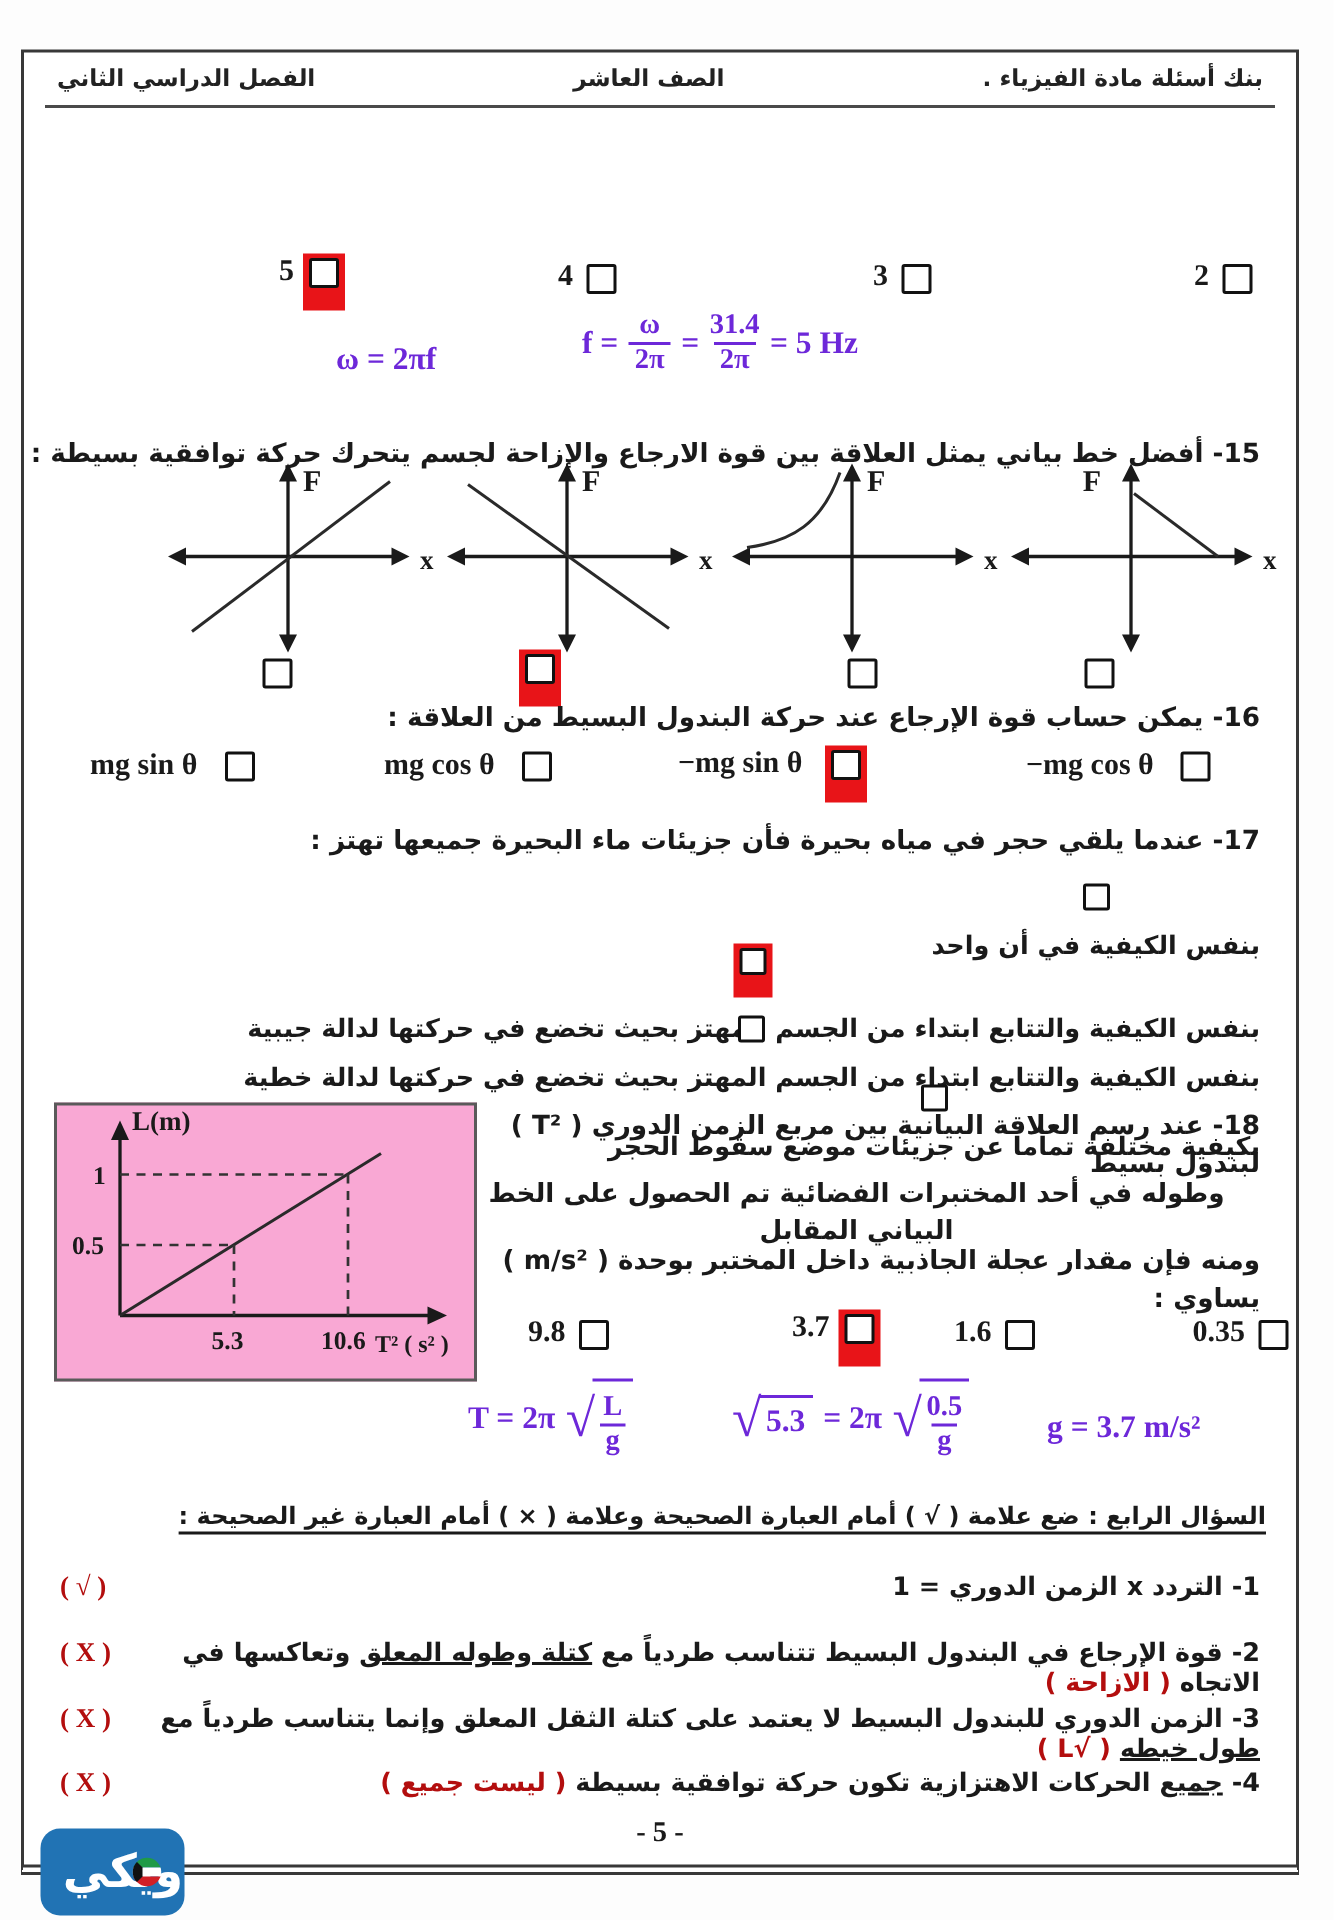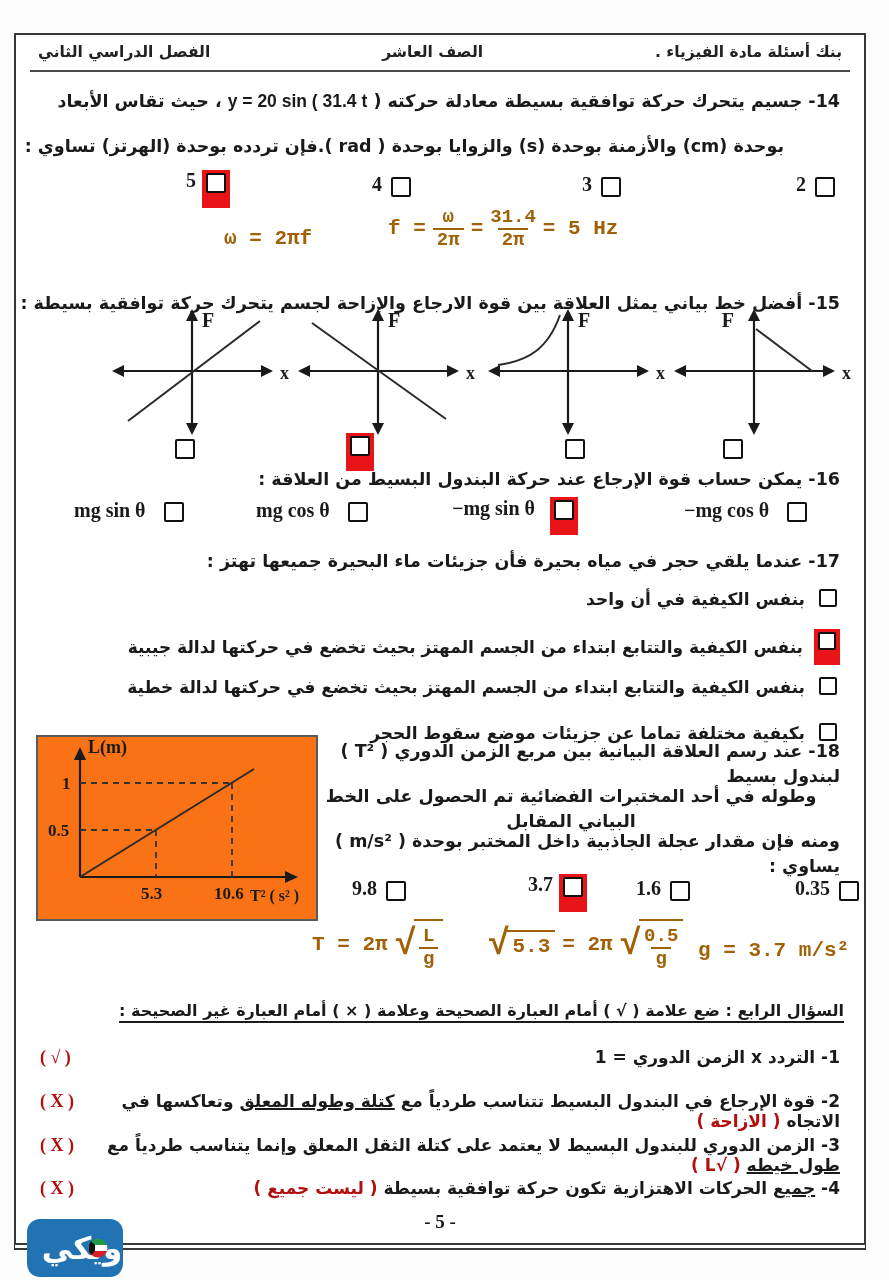--- a/index.html
+++ b/index.html
@@ -23,29 +23,29 @@
   .eqlatin{direction:ltr;unicode-bidi:isolate;font-family:"Liberation Sans",sans-serif;}
   .cb{
     display:inline-block;width:14px;height:14px;background:#fff;
     border:2.6px solid #111;border-radius:2px;vertical-align:middle;
   }
   .cb.big{width:16px;height:16px;}
   .hlwrap{display:inline-block;line-height:0;padding:2px 3px 3px 3px;}
   .hlwrap.checked{background:#e81418;padding:3px 4px 15px 4px;}
   .optnum{font-family:"Liberation Serif",serif;font-size:20px;}
   .red{color:#b30e0e;}
-  .sol{font-family:Liberation Mono, monospace;font-size:21px;color:#a16207;display:inline-flex;align-items:center;gap:7px;}
+  .sol{font-family:Liberation Serif, serif;font-size:21px;color:#6d28d9;display:inline-flex;align-items:center;gap:7px;}
   .frac{display:inline-flex;flex-direction:column;align-items:center;line-height:1.1;font-size:19px;}
   .frac .den{border-top:2.5px solid currentColor;padding:0 4px;}
   .rad{display:inline-flex;align-items:center;}
   .rt{font-size:170%;line-height:.7;margin-right:-2px;}
   .rbody{border-top:2.5px solid currentColor;padding:3px 5px 0 5px;display:inline-block;}
   .mform{font-family:"Liberation Serif",serif;font-size:20px;white-space:nowrap;}
-  .q17row{display:flex;direction:rtl;align-items:center;gap:11px;font-size:17px;}
-  .gbox{border:2px solid #5a5a5a;background:#f97316;}
+  .q17row{display:flex;direction:rtl;align-items:center;gap:11px;font-size:17px;flex-direction:column;}
+  .gbox{border:2px solid #5a5a5a;background:#f9a8d4;}
   .q4title{font-size:16px;text-decoration:underline;text-decoration-thickness:2px;text-underline-offset:5px;}
   .stmt{font-size:17px;}
   .stmt .u{text-decoration:underline;text-decoration-thickness:2px;}
   .ans{font-family:"Liberation Serif",serif;font-size:18px;white-space:nowrap;}
   .itemrow{display:flex;direction:rtl;justify-content:space-between;align-items:baseline;}
   .pagenum{font-family:"Liberation Serif",serif;font-size:19px;text-align:center;}
   .logo{
     position:absolute;left:27px;top:1219px;width:96px;height:58px;
     background:#2173b4;border-radius:13px;z-index:5;
     display:flex;align-items:center;justify-content:center;
@@ -62,26 +62,20 @@
 <body>
 
 <div class="frame">
 
   <div class="abs hdr">
     <span>بنك أسئلة مادة الفيزياء .</span>
     <span>الصف العاشر</span>
     <span>الفصل الدراسي الثاني</span>
   </div>
 
-  <div class="abs qline rtl" style="top:54px;right:24px;left:24px;">
-    <span>14- جسيم يتحرك حركة توافقية بسيطة معادلة حركته (</span>
-    <span class="eqlatin">y = 20 sin ( 31.4 t</span>
-    <span>، حيث تقاس الأبعاد</span>
-  </div>
-  <div class="abs qline rtl" style="top:99px;right:80px;">بوحدة (cm) والأزمنة بوحدة (s) والزوايا بوحدة ( rad ).فإن تردده بوحدة (الهرتز) تساوي :</div>
 
   <div class="abs" style="top:138px;left:780px;">
     <span class="optnum">2</span>
     <span class="hlwrap"><span class="cb big"></span></span>
   </div>
   <div class="abs" style="top:138px;left:566px;">
     <span class="optnum">3</span>
     <span class="hlwrap"><span class="cb big"></span></span>
   </div>
   <div class="abs" style="top:138px;left:356px;">
@@ -155,21 +149,21 @@
     <text x="180" y="76" font-size="18">x</text>
   </svg>
 
   <div class="abs" style="top:402px;left:156px;"><span class="hlwrap"><span class="cb big"></span></span></div>
   <div class="abs" style="top:398px;left:330px;"><span class="hlwrap checked"><span class="cb big"></span></span></div>
   <div class="abs" style="top:402px;left:546px;"><span class="hlwrap"><span class="cb big"></span></span></div>
   <div class="abs" style="top:402px;left:704px;"><span class="hlwrap"><span class="cb big"></span></span></div>
 
   <div class="abs qline rtl" style="top:432px;right:24px;">16- يمكن حساب قوة الإرجاع عند حركة البندول البسيط من العلاقة :</div>
 
-  <div class="abs mform" style="top:464px;left:58px;">
+  <div class="abs mform" style="top:464px;left:44px;">
     <span>mg sin θ</span>&nbsp;&nbsp;
     <span class="hlwrap"><span class="cb big"></span></span>
   </div>
   <div class="abs mform" style="top:464px;left:240px;">
     <span>mg cos θ</span>&nbsp;&nbsp;
     <span class="hlwrap"><span class="cb big"></span></span>
   </div>
   <div class="abs mform" style="top:462px;left:436px;">
     <span>−mg sin θ</span>&nbsp;&nbsp;
     <span class="hlwrap checked"><span class="cb big"></span></span>

